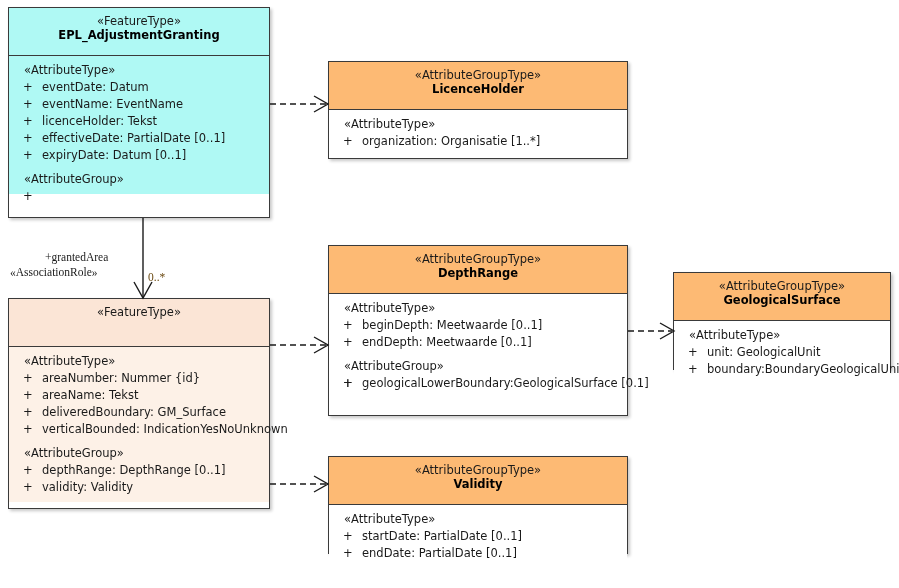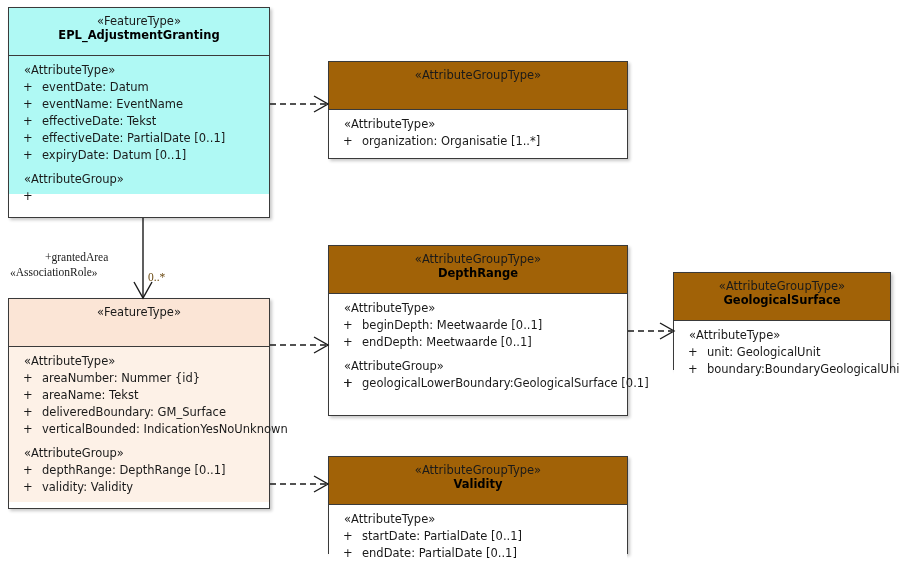--- a/index.html
+++ b/index.html
@@ -80,21 +80,21 @@
   }
   .spacer { height: 7px; line-height: 7px; font-size: 0; }
 
   
   .theme-feature .uml-header { background: #aff9f4; }
   .theme-feature .uml-body   { background: #aff9f4; }
 
   .theme-granted .uml-header { background: #fbe5d6; }
   .theme-granted .uml-body   { background: #fdf1e7; }
 
-  .theme-group .uml-header { background: #a16207; }
+  .theme-group .uml-header { background: #fdba74; }
   .theme-group .uml-body   { background: #ffffff; }
 
   
   .conn {
     position: absolute;
     overflow: visible;
   }
   .conn svg { display: block; overflow: visible; }
 
   
@@ -123,41 +123,42 @@
       <div class="attr-row">
         <span class="attr-vis">+</span>
         <span>eventDate: Datum</span>
       </div>
       <div class="attr-row">
         <span class="attr-vis">+</span>
         <span>eventName: EventName</span>
       </div>
       <div class="attr-row">
         <span class="attr-vis">+</span>
-        <span>effectiveDate: Tekst</span>
+        <span>licenceHolder: Tekst</span>
       </div>
       <div class="attr-row">
         <span class="attr-vis">+</span>
         <span>effectiveDate: PartialDate [0..1]</span>
       </div>
       <div class="attr-row">
         <span class="attr-vis">+</span>
         <span>expiryDate: Datum [0..1]</span>
       </div>
       <div class="spacer"></div>
       <div class="grp-stereo">«AttributeGroup»</div>
       <div class="attr-row">
         <span class="attr-vis">+</span>
       </div>
     </div>
   </div>
 
   <div class="uml-box theme-group" style="left:328px; top:61px; width:300px; height:98px;">
     <div class="uml-header" style="height:48px;">
       <span class="stereo">«AttributeGroupType»</span>
+      <span class="cls-name">LicenceHolder</span>
     </div>
     <div class="uml-body">
       <div class="grp-stereo">«AttributeType»</div>
       <div class="attr-row">
         <span class="attr-vis">+</span>
         <span>organization: Organisatie [1..*]</span>
       </div>
     </div>
   </div>
 

